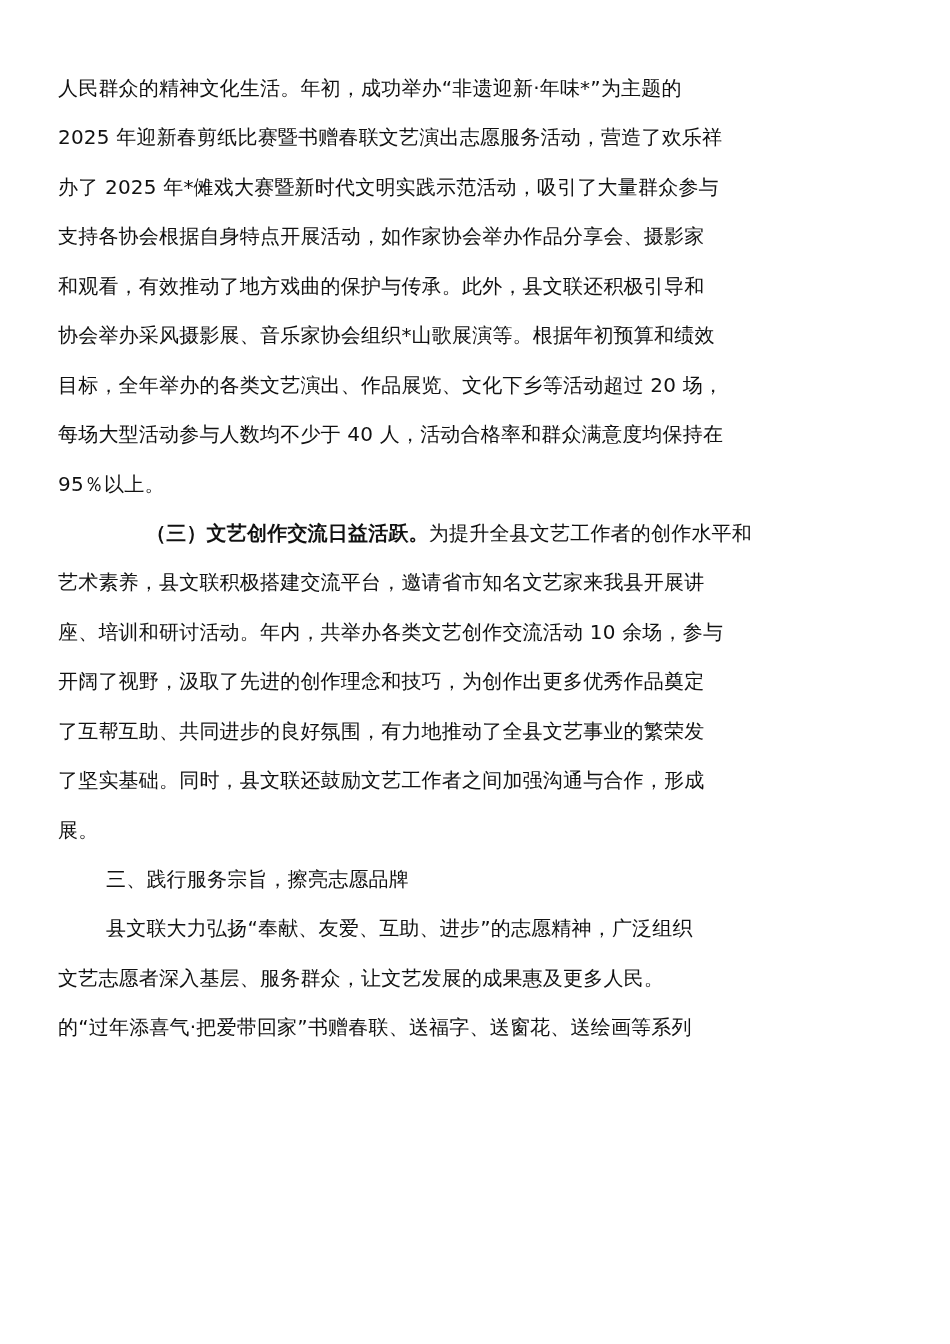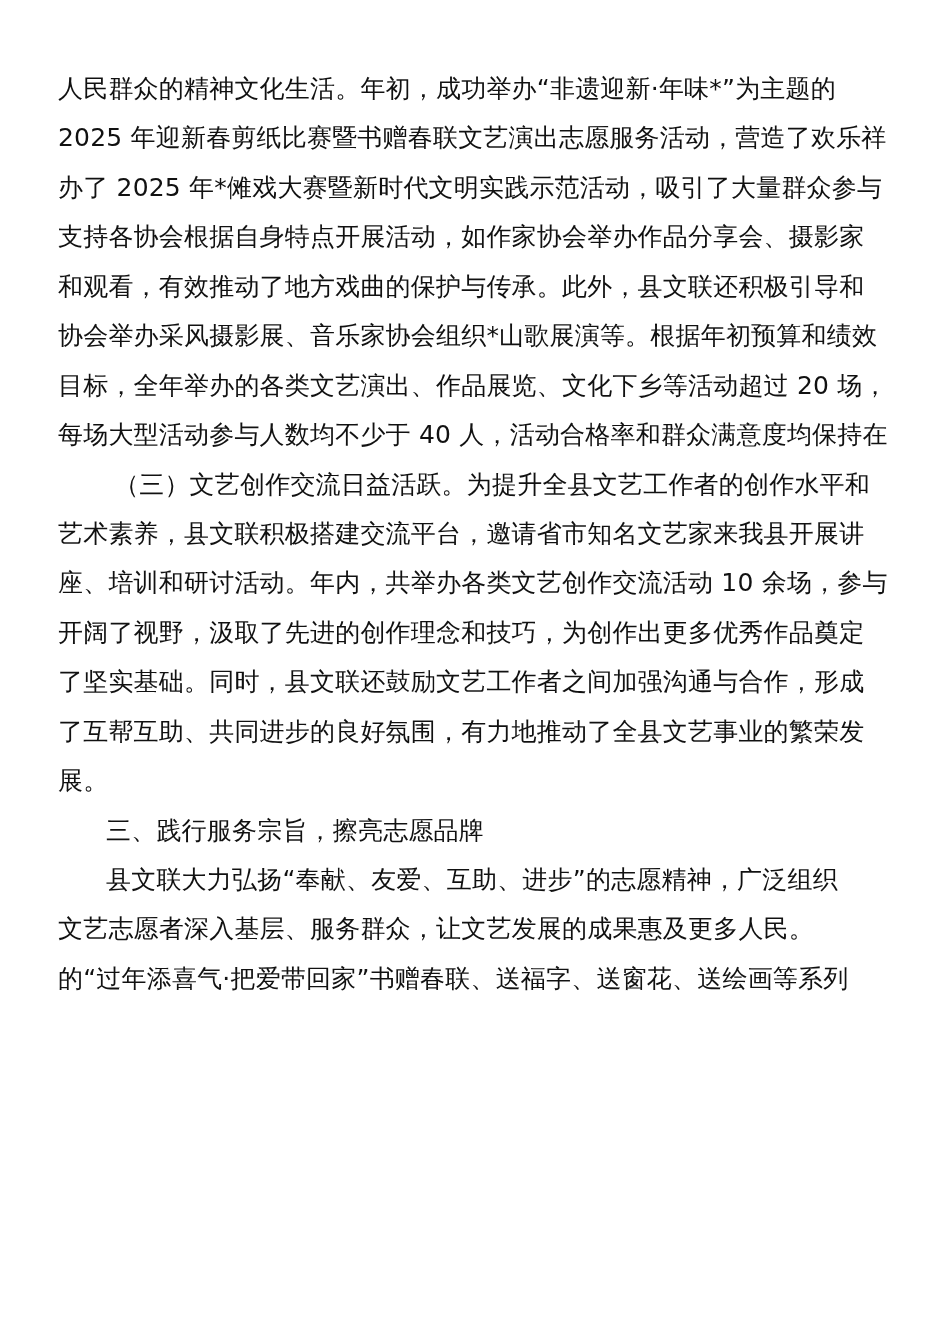--- a/index.html
+++ b/index.html
@@ -17,51 +17,52 @@
   }
   .page {
     position: absolute;
     left: 58px;
     top: 64px;
     width: 830px;
   }
   .line {
     height: 49.45px;
     line-height: 49.45px;
-    font-size: 25px;
+    font-size: 20px;
     white-space: nowrap;
     letter-spacing: 0.2px;
   }
   .indent { padding-left: 48px; }
   .indent-bold { padding-left: 56px; }
-  .bold { font-weight: normal; }
+  .bold { font-weight: bold; margin-left: 32px; }
 </style>
 </head>
 <body>
 
 <div class="page">
 
   <div>
     <div class="line">人民群众的精神文化生活。年初，成功举办“非遗迎新·年味*”为主题的</div>
     <div class="line">2025 年迎新春剪纸比赛暨书赠春联文艺演出志愿服务活动，营造了欢乐祥</div>
     <div class="line">办了 2025 年*傩戏大赛暨新时代文明实践示范活动，吸引了大量群众参与</div>
     <div class="line">支持各协会根据自身特点开展活动，如作家协会举办作品分享会、摄影家</div>
     <div class="line">和观看，有效推动了地方戏曲的保护与传承。此外，县文联还积极引导和</div>
     <div class="line">协会举办采风摄影展、音乐家协会组织*山歌展演等。根据年初预算和绩效</div>
     <div class="line">目标，全年举办的各类文艺演出、作品展览、文化下乡等活动超过 20 场，</div>
     <div class="line">每场大型活动参与人数均不少于 40 人，活动合格率和群众满意度均保持在</div>
+    <div class="line">95％以上。</div>
   </div>
 
   <div>
     <div class="line indent-bold"><span class="bold">（三）文艺创作交流日益活跃。</span><span>为提升全县文艺工作者的创作水平和</span></div>
     <div class="line">艺术素养，县文联积极搭建交流平台，邀请省市知名文艺家来我县开展讲</div>
     <div class="line">座、培训和研讨活动。年内，共举办各类文艺创作交流活动 10 余场，参与</div>
     <div class="line">开阔了视野，汲取了先进的创作理念和技巧，为创作出更多优秀作品奠定</div>
+    <div class="line">了互帮互助、共同进步的良好氛围，有力地推动了全县文艺事业的繁荣发</div>
     <div class="line">了坚实基础。同时，县文联还鼓励文艺工作者之间加强沟通与合作，形成</div>
-    <div class="line">了互帮互助、共同进步的良好氛围，有力地推动了全县文艺事业的繁荣发</div>
     <div class="line">展。</div>
   </div>
 
   <div class="line indent">三、践行服务宗旨，擦亮志愿品牌</div>
 
   <div>
     <div class="line indent">县文联大力弘扬“奉献、友爱、互助、进步”的志愿精神，广泛组织</div>
     <div class="line">文艺志愿者深入基层、服务群众，让文艺发展的成果惠及更多人民。</div>
   </div>
 

